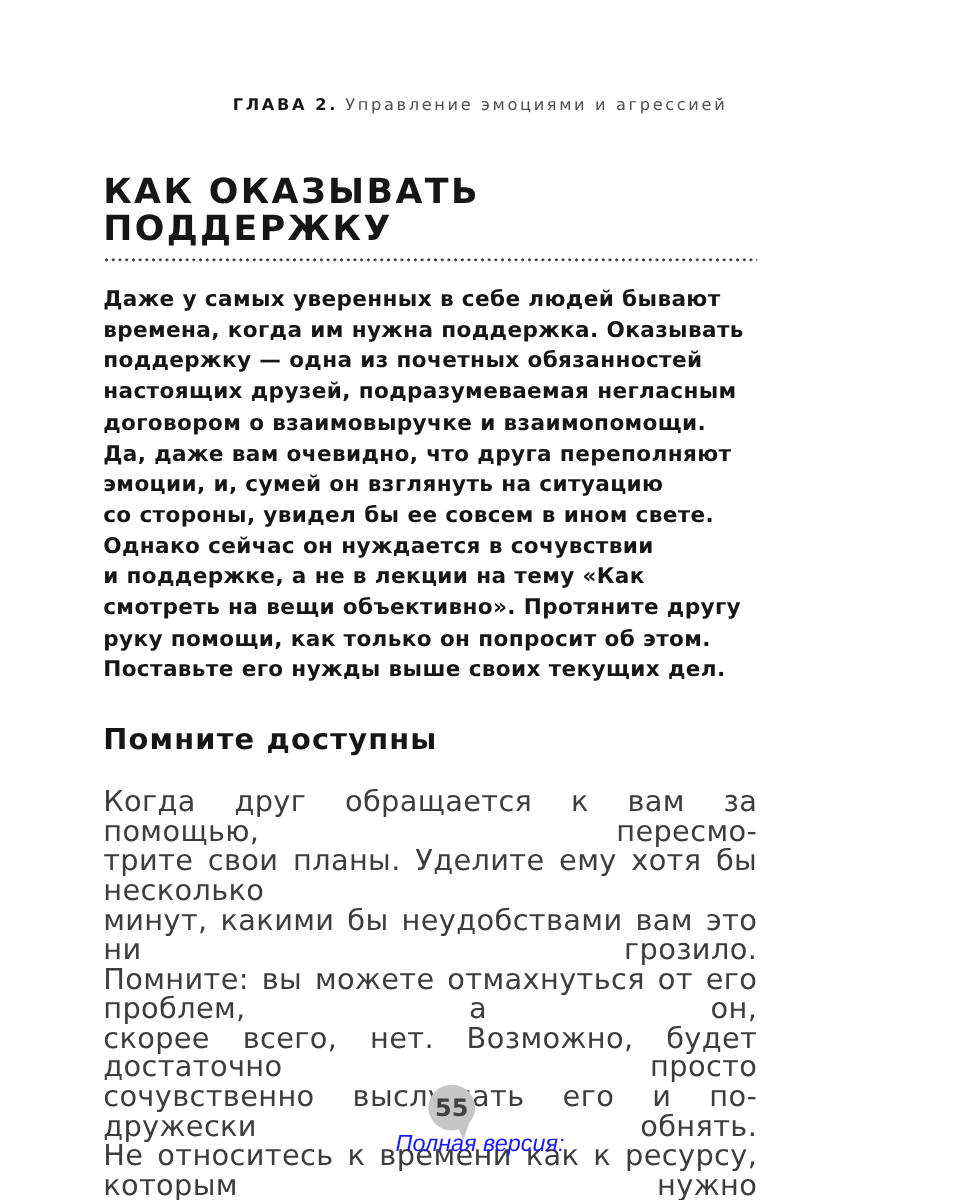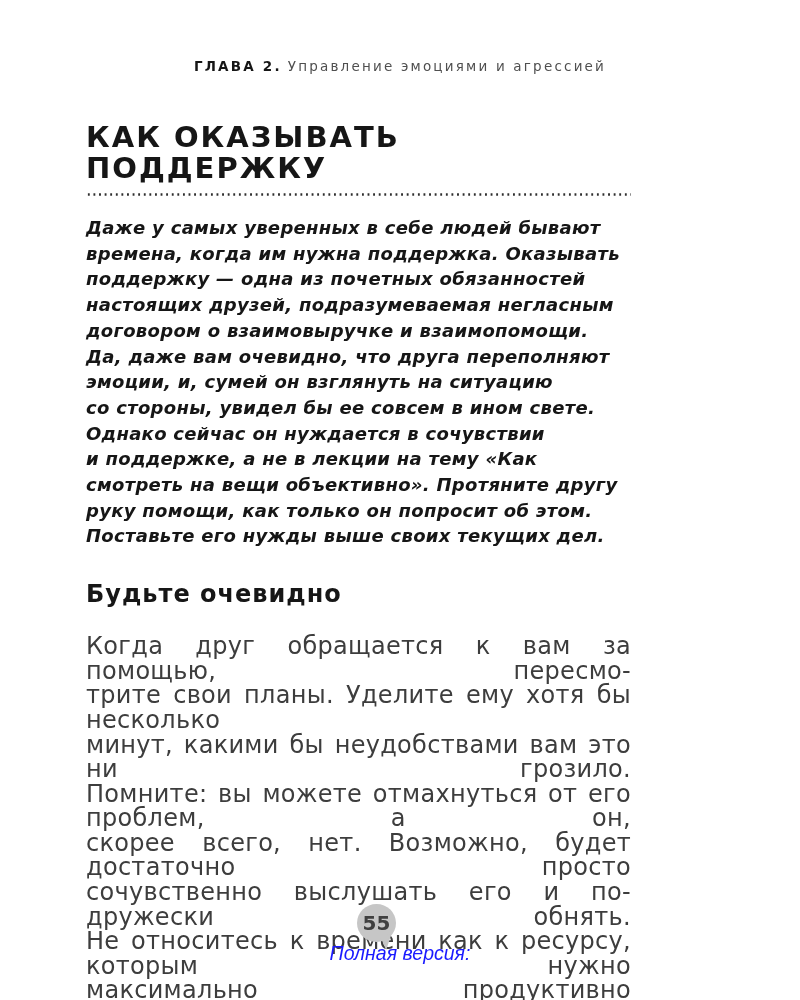--- a/index.html
+++ b/index.html
@@ -4,21 +4,21 @@
 <style>
   * { margin: 0; padding: 0; box-sizing: border-box; }
   html, body { background: #ffffff; }
   .page {
     position: relative;
     width: 800px;
     height: 1000px;
     background: #ffffff;
     font-family: "DejaVu Sans", sans-serif;
     overflow: hidden;
-    padding-top: 58px;
+    padding-top: 80px;
   }
   .chapter-header {
     text-align: center;
     font-size: 13.5px;
     letter-spacing: 2.2px;
     color: var(--text_muted, #4f4f4f);
     white-space: nowrap;
   }
   .chapter-header .ch-label {
     font-weight: 700;
@@ -47,21 +47,20 @@
     background-position: left center;
   }
   p.lead {
     margin-top: 19px;
     font-size: 18px;
     line-height: 25.7px;
     font-weight: 700;
     letter-spacing: 0.3px;
     color: var(--text_primary, #161616);
     white-space: pre-line;
-    font-style: italic;
   }
   h2.section-heading {
     margin-top: 31px;
     font-size: 24px;
     font-weight: 700;
     letter-spacing: 1px;
     color: var(--text_primary, #161616);
   }
   p.body-text {
     margin-top: 26px;
@@ -141,21 +140,21 @@
 договором о взаимовыручке и взаимопомощи.
 Да, даже вам очевидно, что друга переполняют
 эмоции, и, сумей он взглянуть на ситуацию
 со стороны, увидел бы ее совсем в ином свете.
 Однако сейчас он нуждается в сочувствии
 и поддержке, а не в лекции на тему «Как
 смотреть на вещи объективно». Протяните другу
 руку помощи, как только он попросит об этом.
 Поставьте его нужды выше своих текущих дел.</p>
 
-    <h2 class="section-heading">Будьте очевидно</h2>
+    <h2 class="section-heading">Помните доступны</h2>
 
     <p class="body-text">Когда друг обращается к вам за помощью, пересмо-
 трите свои планы. Уделите ему хотя бы несколько
 минут, какими бы неудобствами вам это ни грозило.
 Помните: вы можете отмахнуться от его проблем, а он,
 скорее всего, нет. Возможно, будет достаточно просто
 сочувственно выслушать его и по-дружески обнять.
 Не относитесь к времени как к ресурсу, которым нужно
 максимально продуктивно распорядиться, — смотрите
 на него как на возможность проявить ваши лучшие</p>

